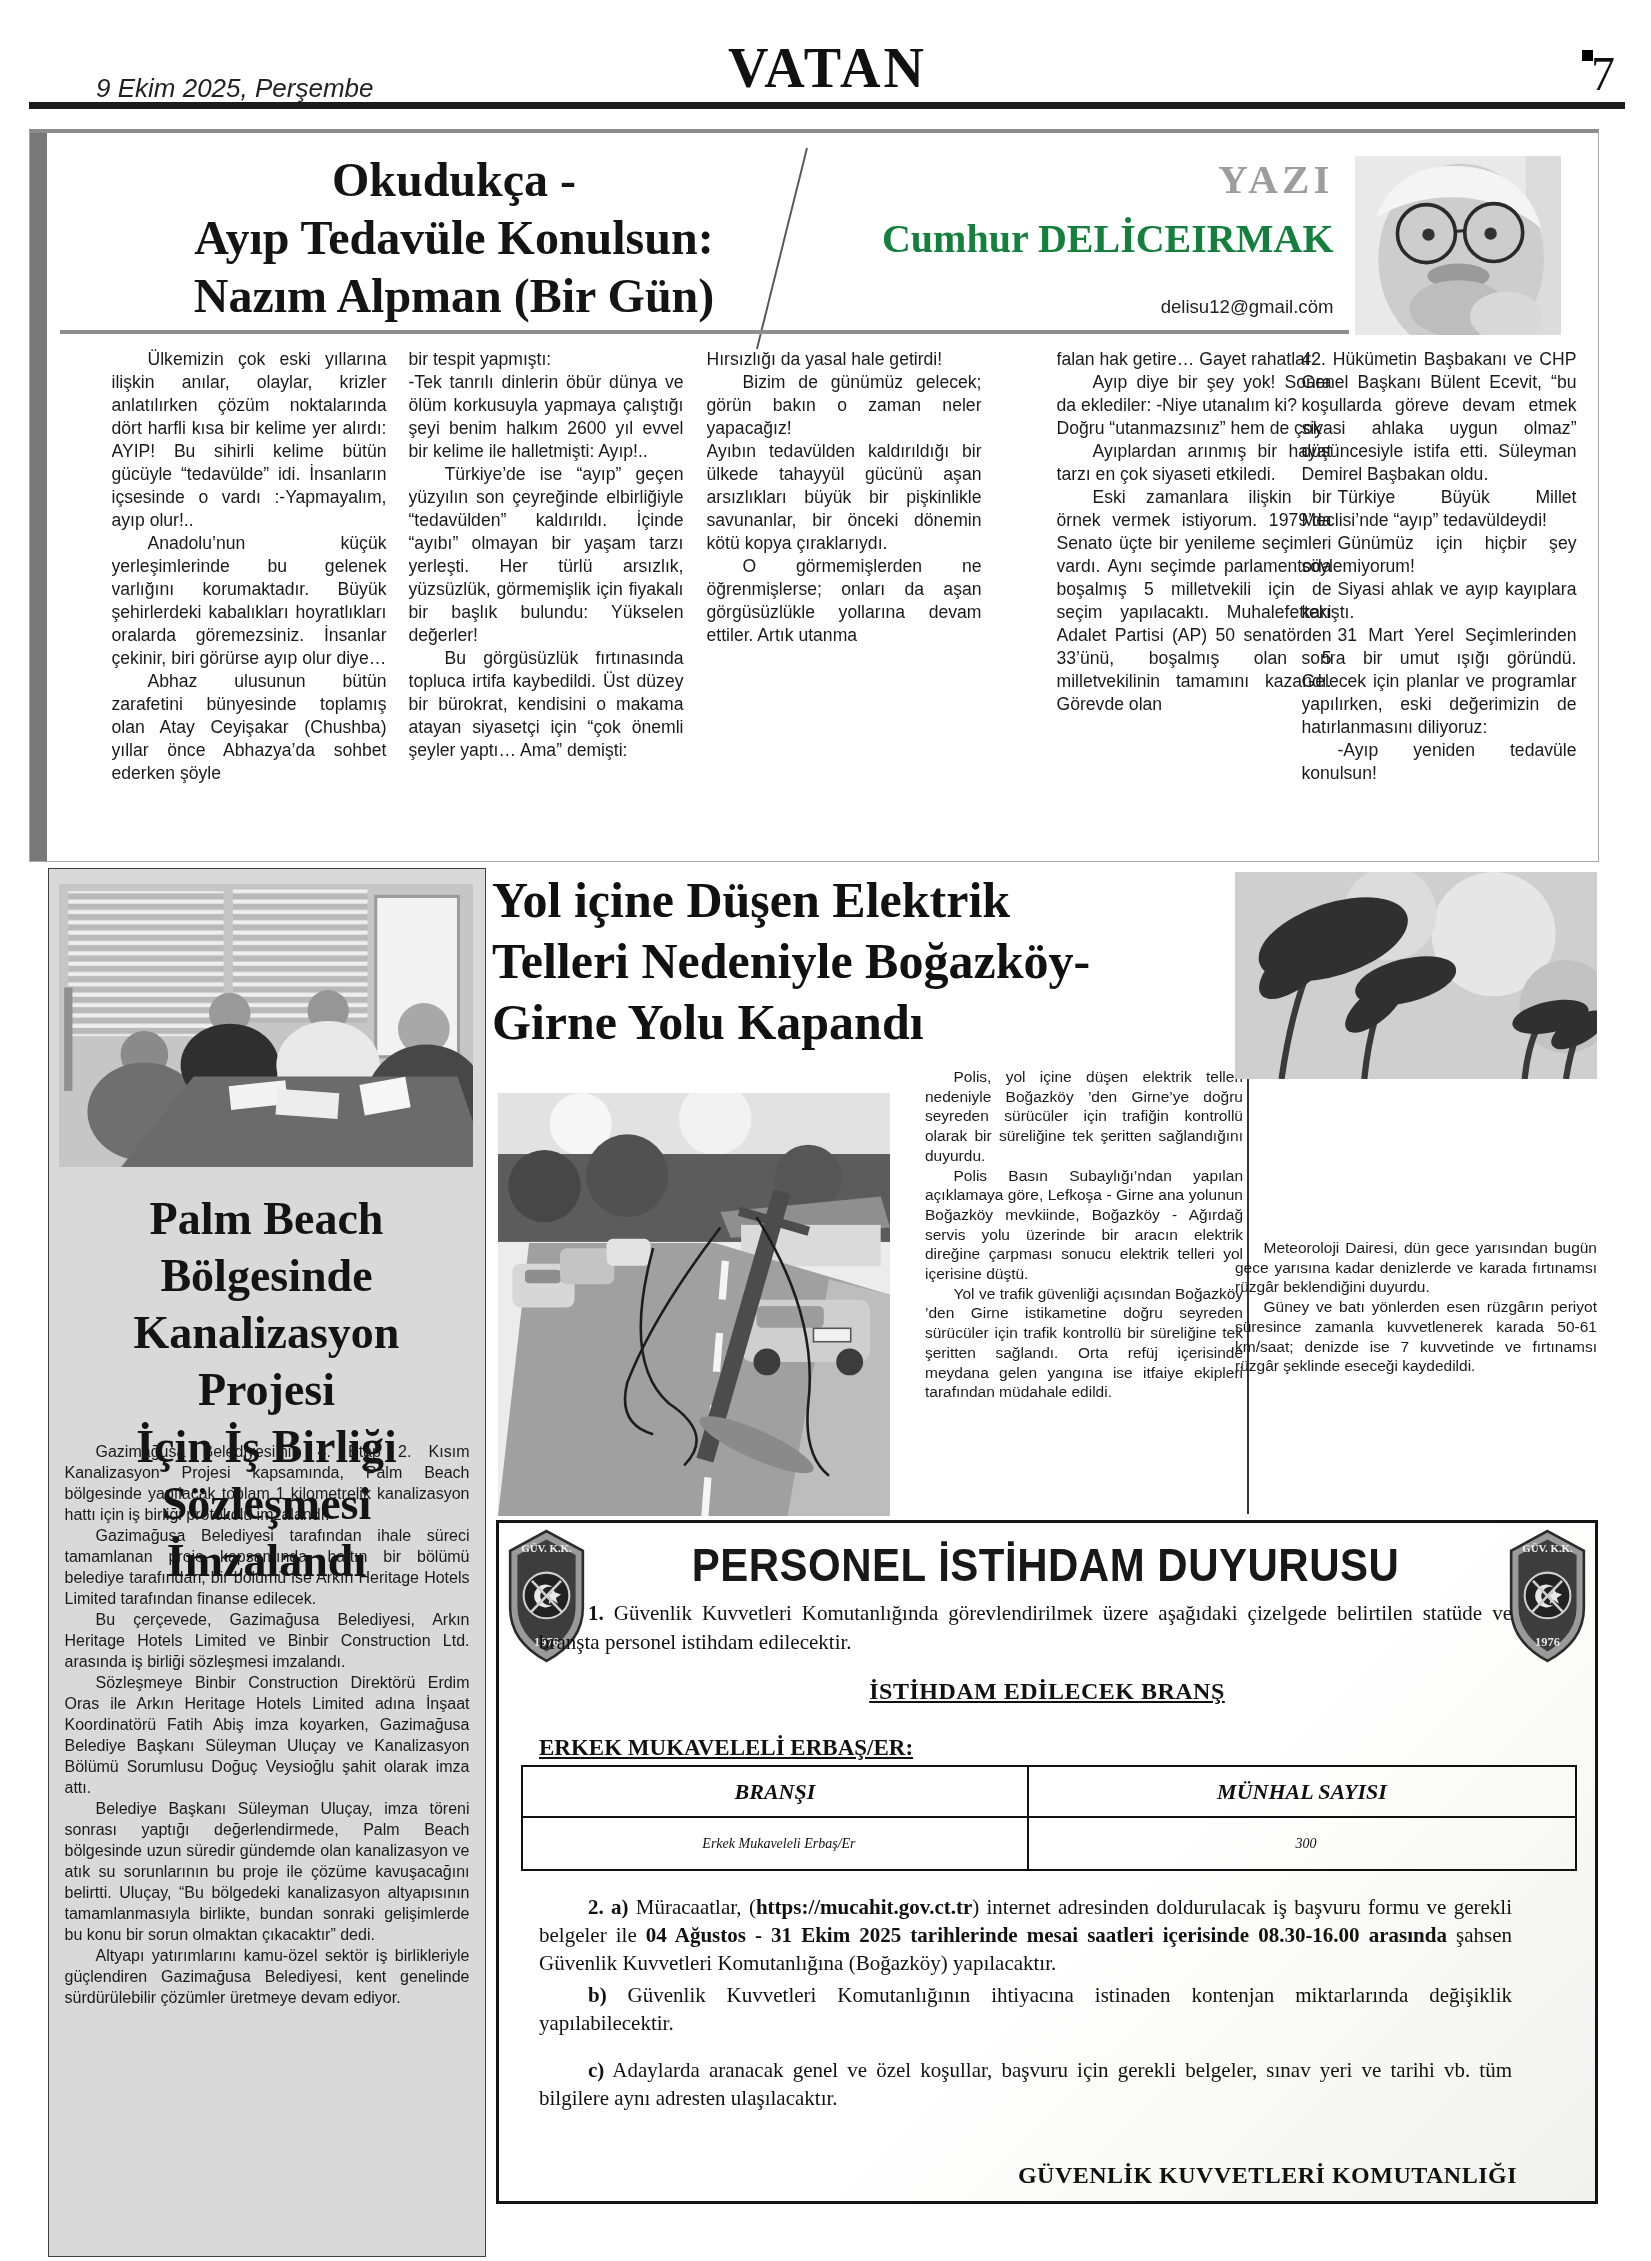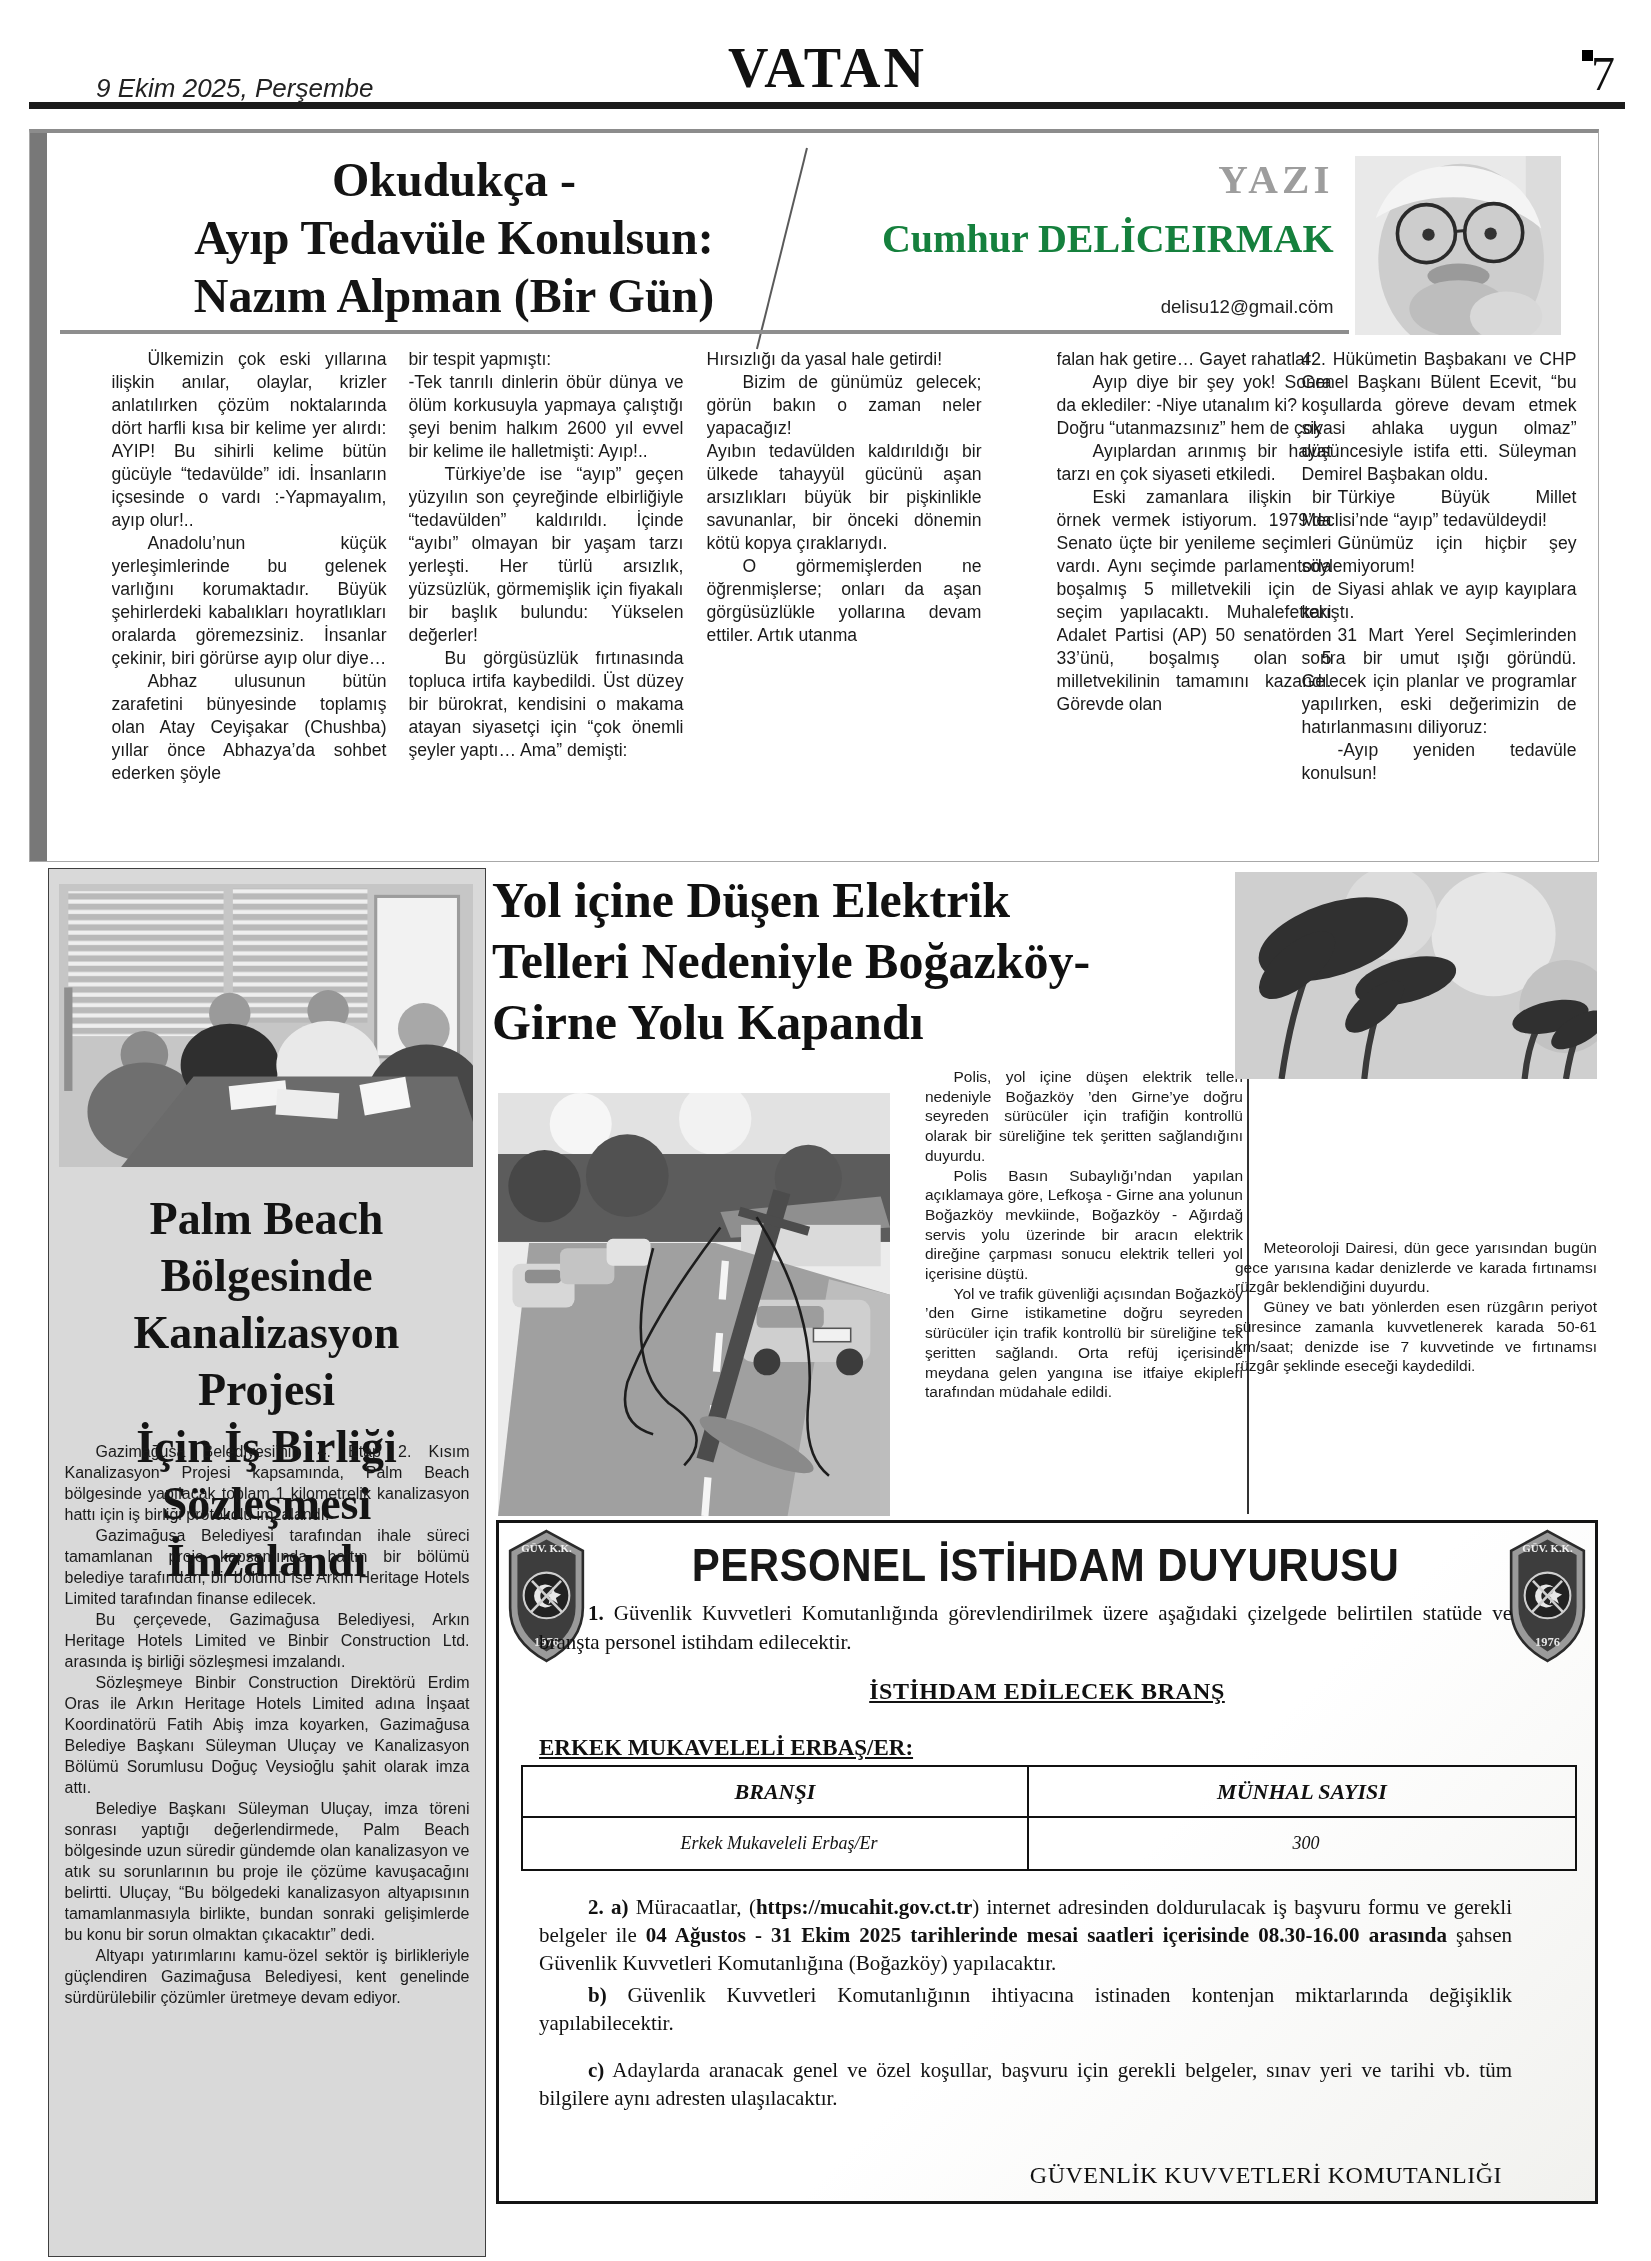--- a/index.html
+++ b/index.html
@@ -67,24 +67,24 @@
   .embL{left:8.3px;} .embR{right:8.3px;}
   .ann-title{left:135px;top:15.5px;width:823px;text-align:center;font-family:"Liberation Sans",sans-serif;
              font-weight:bold;font-size:42px;letter-spacing:0.5px;color:#181818;transform:scaleY(1.1);transform-origin:top;}
   .ann-intro{left:40px;top:76px;width:973px;font-size:21px;line-height:28.5px;text-indent:49px;}
   .ann-sechead{left:0;top:155px;width:100%;text-align:center;font-weight:bold;font-size:24px;
                text-decoration:underline;letter-spacing:0.5px;}
   .ann-subhead{left:40px;top:212px;font-weight:bold;font-size:23px;text-decoration:underline;}
   .ann-table{left:22px;top:242px;width:1056px;border-collapse:collapse;}
   .ann-table th,.ann-table td{border:2.1px solid #111;text-align:center;font-style:italic;}
   .ann-table th{font-weight:bold;font-size:22px;height:47px;}
-  .ann-table td{font-size:18px;height:49px;padding-left:9px;}
+  .ann-table td{font-size:14px;height:49px;padding-left:9px;}
   .ann-item{left:40px;top:0;width:973px;font-size:21px;line-height:28px;text-indent:49px;}
   .ia{top:370px;} .ib{top:458px;} .ic{top:533px;}
-  .ann-sig{right:93px;top:639px;font-weight:normal;font-size:24px;letter-spacing:0.5px;margin-left:28px;}
+  .ann-sig{right:78px;top:639px;font-weight:bold;font-size:24px;letter-spacing:0.5px;margin-left:28px;}
   svg{display:block;width:100%;height:100%;}
 </style>
 </head>
 <body>
 
 <div class="page">
 
   <div class="abs date i">9 Ekim 2025, Perşembe</div>
   <div class="abs masthead serif">VATAN</div>
   <div class="abs pagenum-marker"></div>

